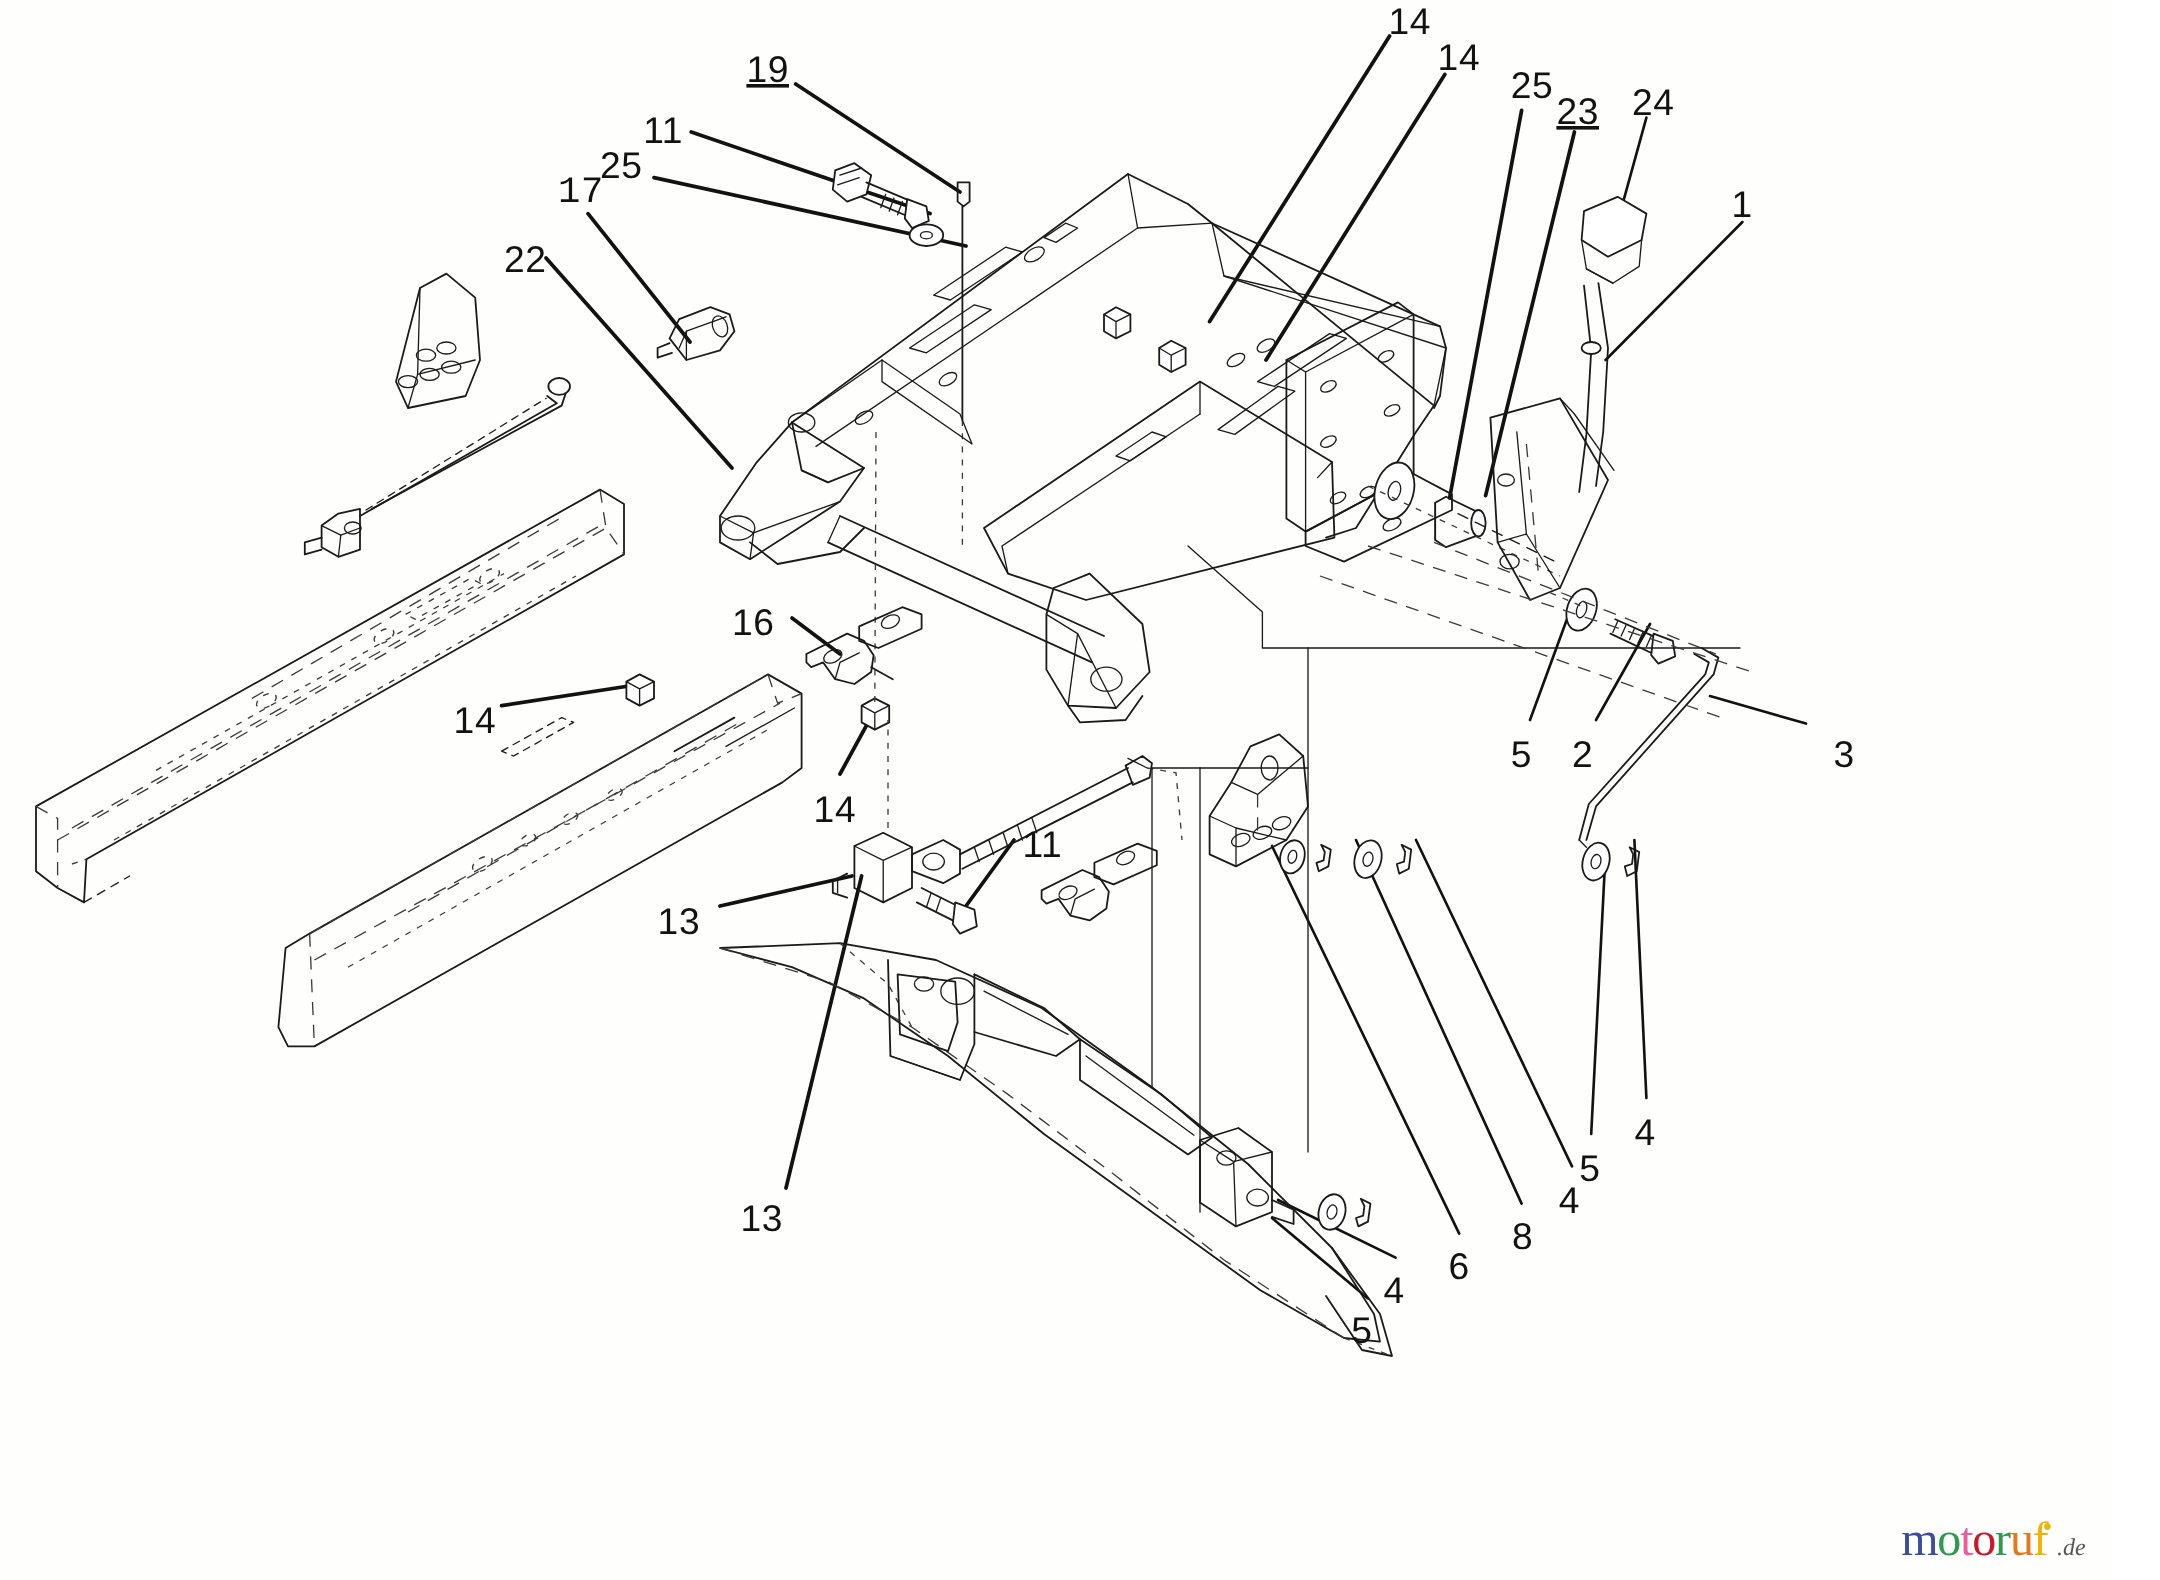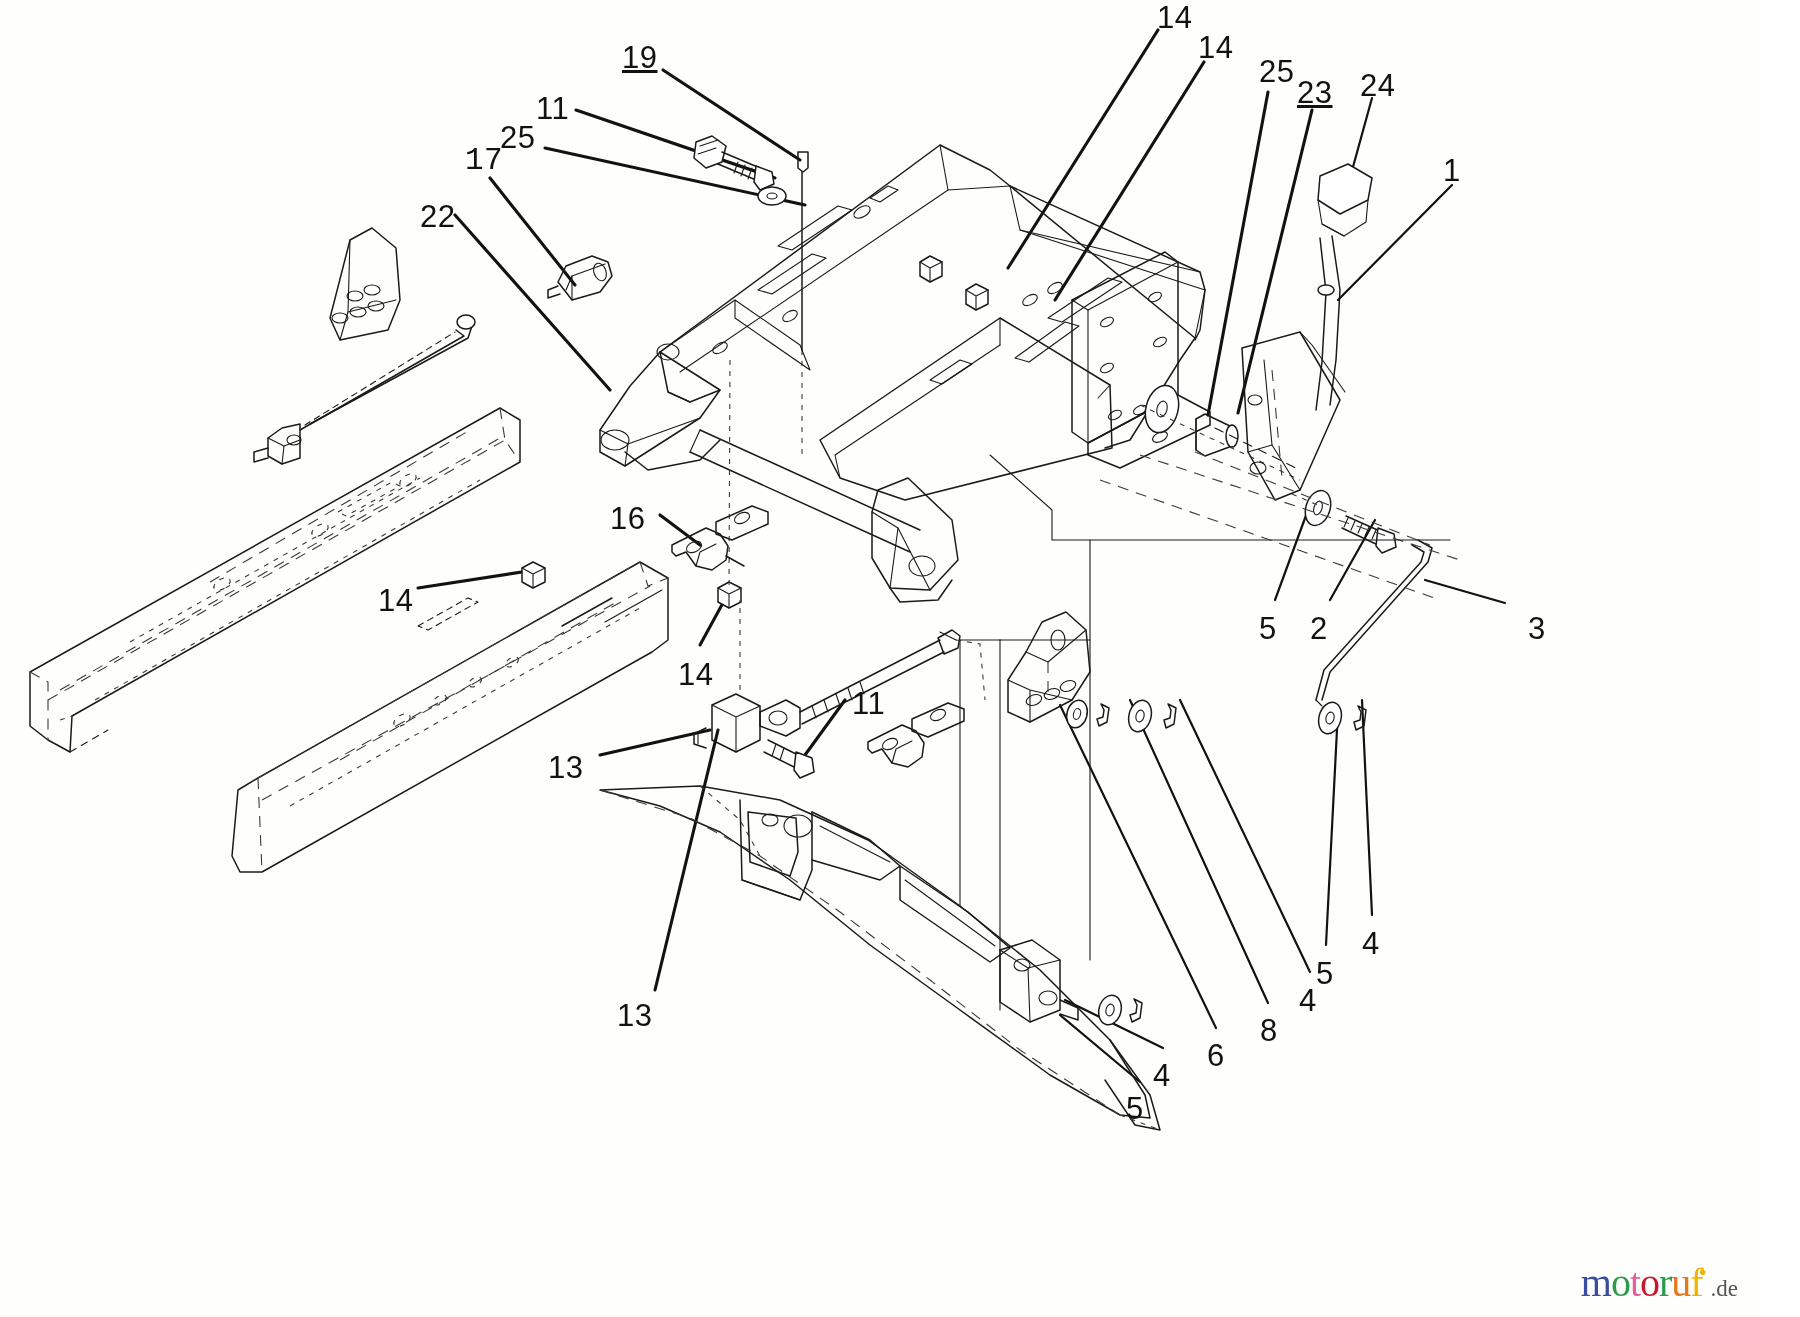--- a/index.html
+++ b/index.html
@@ -25,21 +25,21 @@
   }
   #watermark{
     position:absolute;
     right:22px;bottom:14px;
     font-family:"Liberation Serif", serif;
     font-size:40px;
     line-height:1;
     white-space:nowrap;
   }
   #watermark .l{letter-spacing:-1px;}
-  #watermark .de{font-size:23px;letter-spacing:0px;}
+  #watermark .de{font-size:20px;letter-spacing:0px;font-style:italic;}
   #watermark .dot{font-size:13px;position:relative;top:-20px;left:-4px;}
 </style>
 </head>
 <body>
 
 <div id="stage">
 
   <svg id="drawing" viewBox="0 0 1800 1317" xmlns="http://www.w3.org/2000/svg">
     <defs>
       <style>

